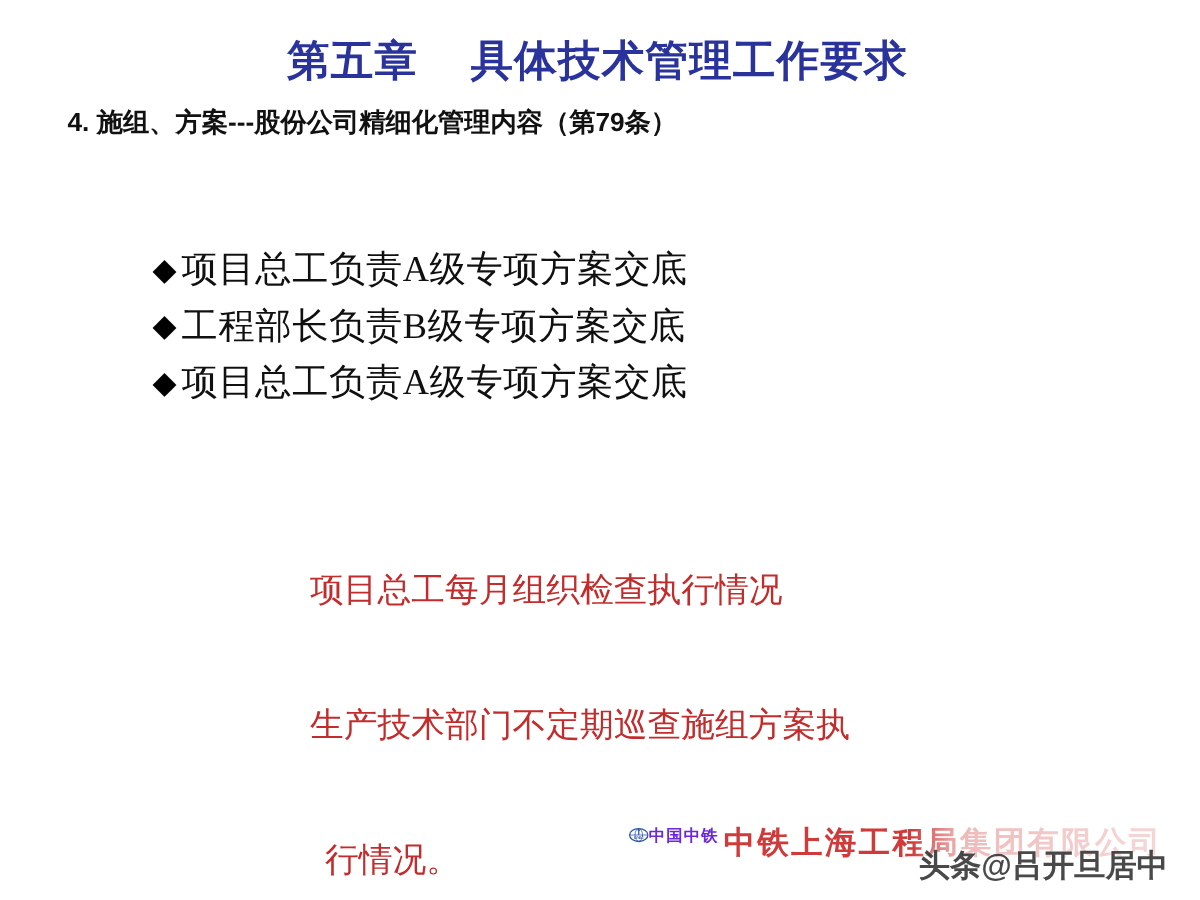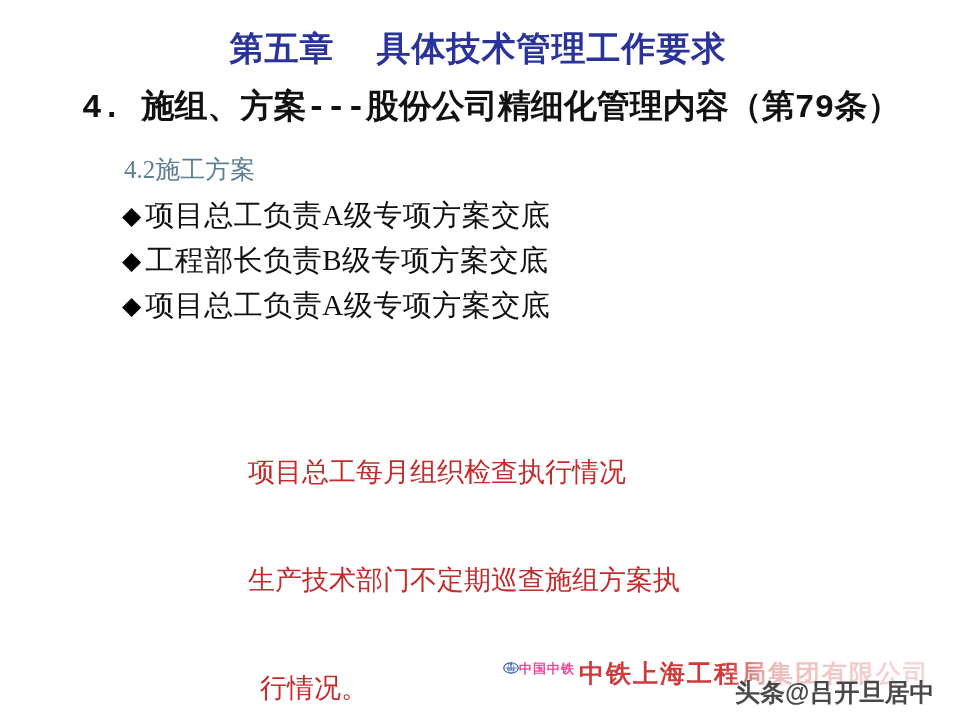--- a/index.html
+++ b/index.html
@@ -28,26 +28,26 @@
     color: #29339b;
     font-family: "Liberation Sans", "DejaVu Sans", sans-serif;
     font-weight: bold;
     font-size: 34px;
     letter-spacing: 1px;
     white-space: pre;
   }
 
   .section-heading {
     position: absolute;
-    left: 82px;
+    left: 54px;
     top: 84px;
     color: #111111;
-    font-family: Liberation Mono, monospace;
-    font-weight: bold;
-    font-size: 33px;
+    font-family: Liberation Sans, sans-serif;
+    font-weight: bold;
+    font-size: 21px;
     letter-spacing: 0px;
     white-space: pre;
   }
 
   
   .sub-heading {
     position: absolute;
     left: 124px;
     top: 153px;
     color: #5d7f93;
@@ -111,21 +111,21 @@
   .logo-mark {
     position: relative;
     width: 72px;
     display: flex;
     flex-direction: row;
     align-items: center;
   }
   .logo-globe { display: block; }
   .logo-cn {
     margin-top: 1px;
-    color: #ec4899;
+    color: #6d28d9;
     font-family: "Liberation Sans", "DejaVu Sans", sans-serif;
     font-weight: bold;
     font-size: 13px;
     letter-spacing: 1px;
     white-space: pre;
   }
   .logo-wordmark {
     margin-left: 4px;
     margin-top: 6px;
     color: #cf3b3b;
@@ -156,21 +156,20 @@
 </style>
 </head>
 <body>
 
 <div id="slide">
 
   <div class="chapter-title">第五章    具体技术管理工作要求</div>
 
   <div class="section-heading">4. 施组、方案---股份公司精细化管理内容（第79条）</div>
 
-  <div class="sub-heading">4.2施工方案</div>
 
   <ul class="bullet-list">
     <li class="bullet-item">
       <span class="bullet-marker">◆</span>
       <span class="bullet-text">项目总工负责A级专项方案交底</span>
     </li>
     <li class="bullet-item">
       <span class="bullet-marker">◆</span>
       <span class="bullet-text">工程部长负责B级专项方案交底</span>
     </li>

